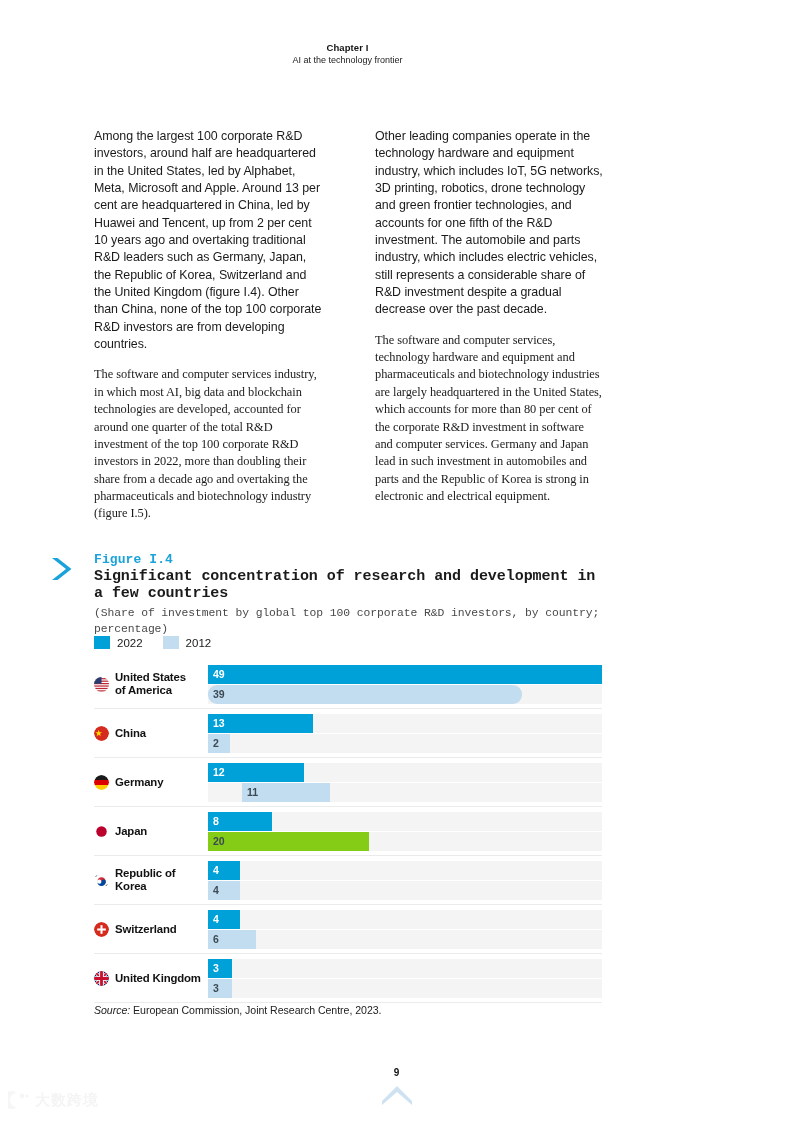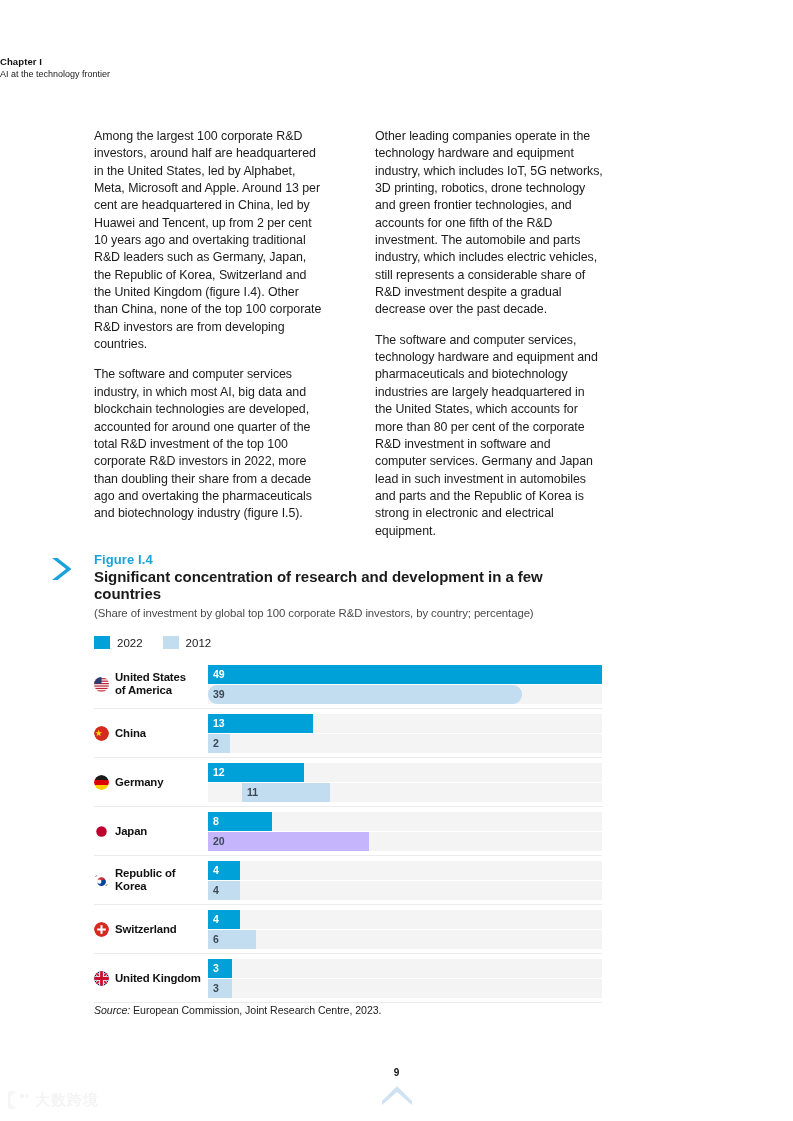--- a/index.html
+++ b/index.html
@@ -13,22 +13,23 @@
     position: relative;
     font-family: "Liberation Sans", sans-serif;
     color: #1a1a1a;
     overflow: hidden;
   }
 
   
   .runhead {
     position: absolute;
     left: 0;
-    top: 55px;
+    top: 41px;
     width: 695px;
+    text-align: center;
   }
   .runhead .chapter {
     font-size: 9.5px;
     font-weight: bold;
     color: #111;
     letter-spacing: .1px;
     line-height: 13px;
   }
   .runhead .subtitle {
     font-size: 9px;
@@ -46,28 +47,29 @@
     gap: 52px;
   }
   .col { width: 229px; }
   .col p {
     margin: 0 0 13px 0;
     font-size: 12.4px;
     line-height: 17.35px;
     color: #1b1b1b;
     letter-spacing: -0.05px;
   }
-  .col p:last-child { margin-bottom: 0; }
+  .col p:last-child { margin-bottom: 0; font-family: Liberation Serif, serif; }
 
   
   .fig-header {
     position: absolute;
     left: 48px;
     top: 552px;
     width: 560px;
+    font-family: Liberation Mono, monospace;
   }
   .fig-arrow {
     position: absolute;
     left: 0;
     top: 2px;
     width: 30px;
     height: 30px;
   }
   .fig-textblock {
     margin-left: 46px;
@@ -385,21 +387,21 @@
         </span>
         <span class="country-name">Japan</span>
       </div>
       <div class="bars">
         <div class="track">
           <div class="bar bar-2022" style="width: 16.3265%; background: rgb(0, 160, 216);">
             <span class="bar-value">8</span>
           </div>
         </div>
         <div class="track">
-          <div class="bar bar-2012" style="width: 40.8163%; background: #c4b5fd;">
+          <div class="bar bar-2012" style="width: 40.8163%; background: #84cc16;">
             <span class="bar-value">20</span>
           </div>
         </div>
       </div>
     </div>
     <div class="chart-row">
       <div class="row-label">
         <span class="flag">
           <svg viewBox="0 0 16 16">
             <circle cx="8" cy="8" r="8" fill="#fff"></circle>

